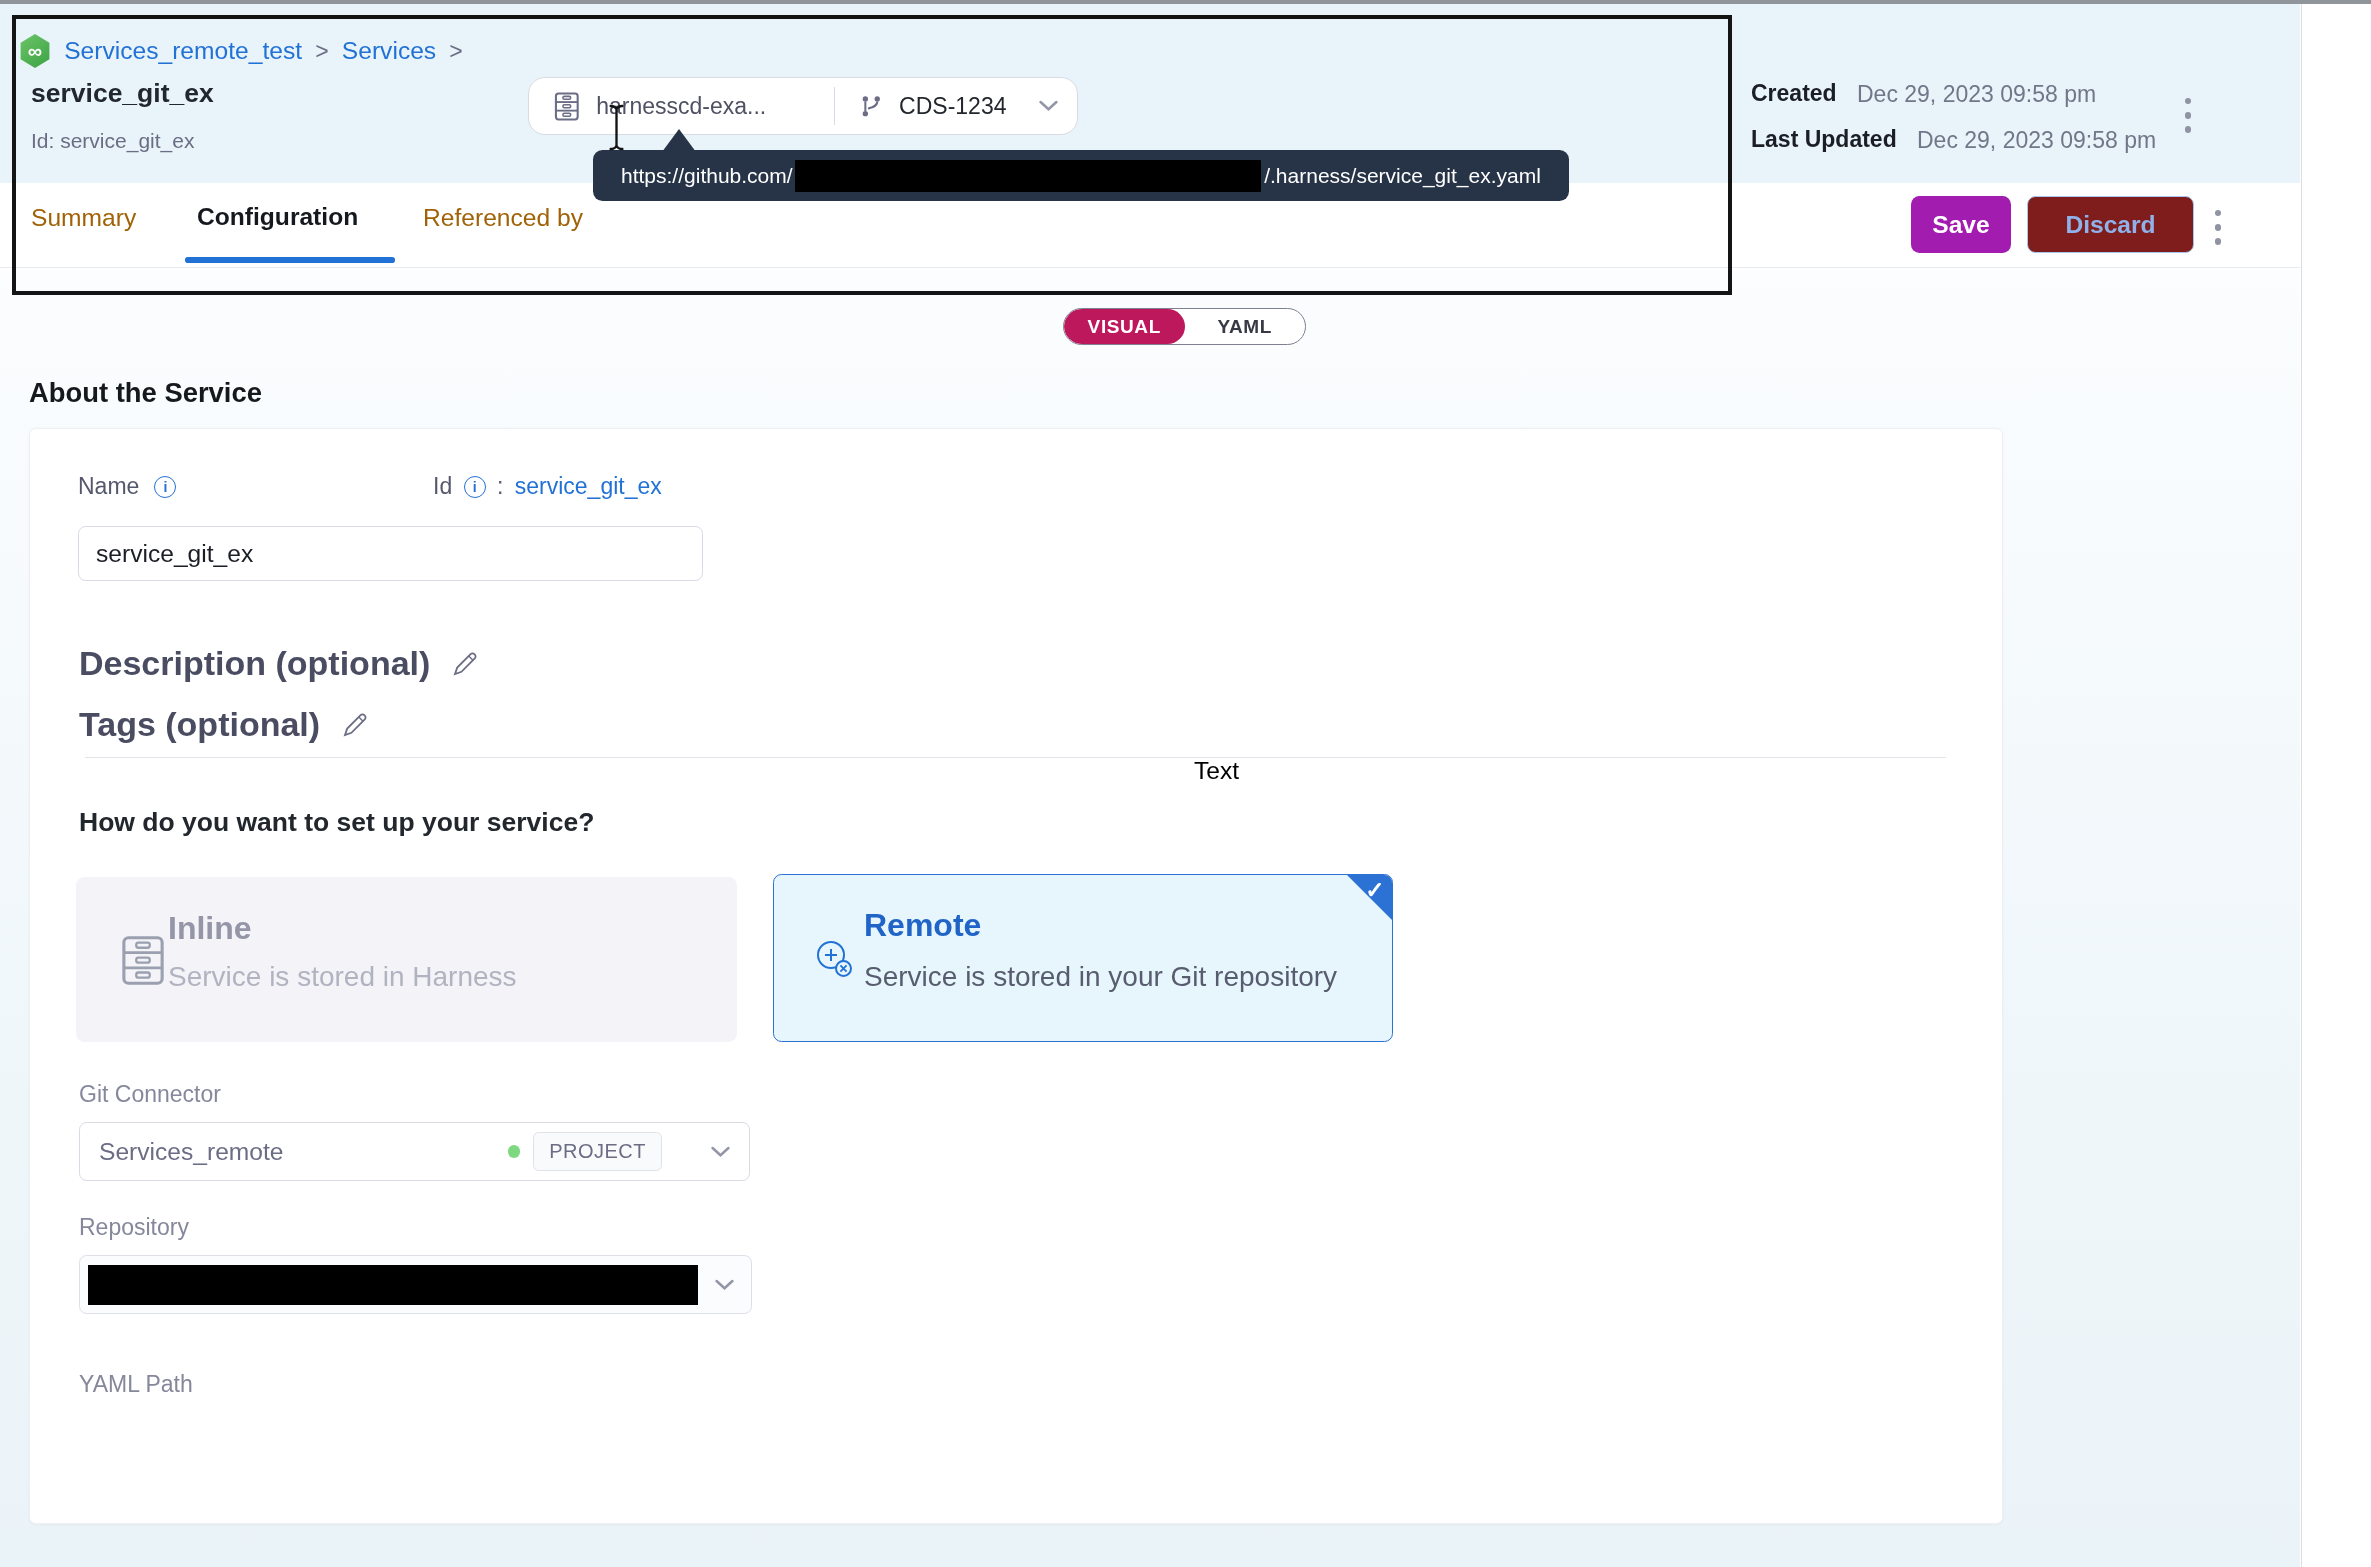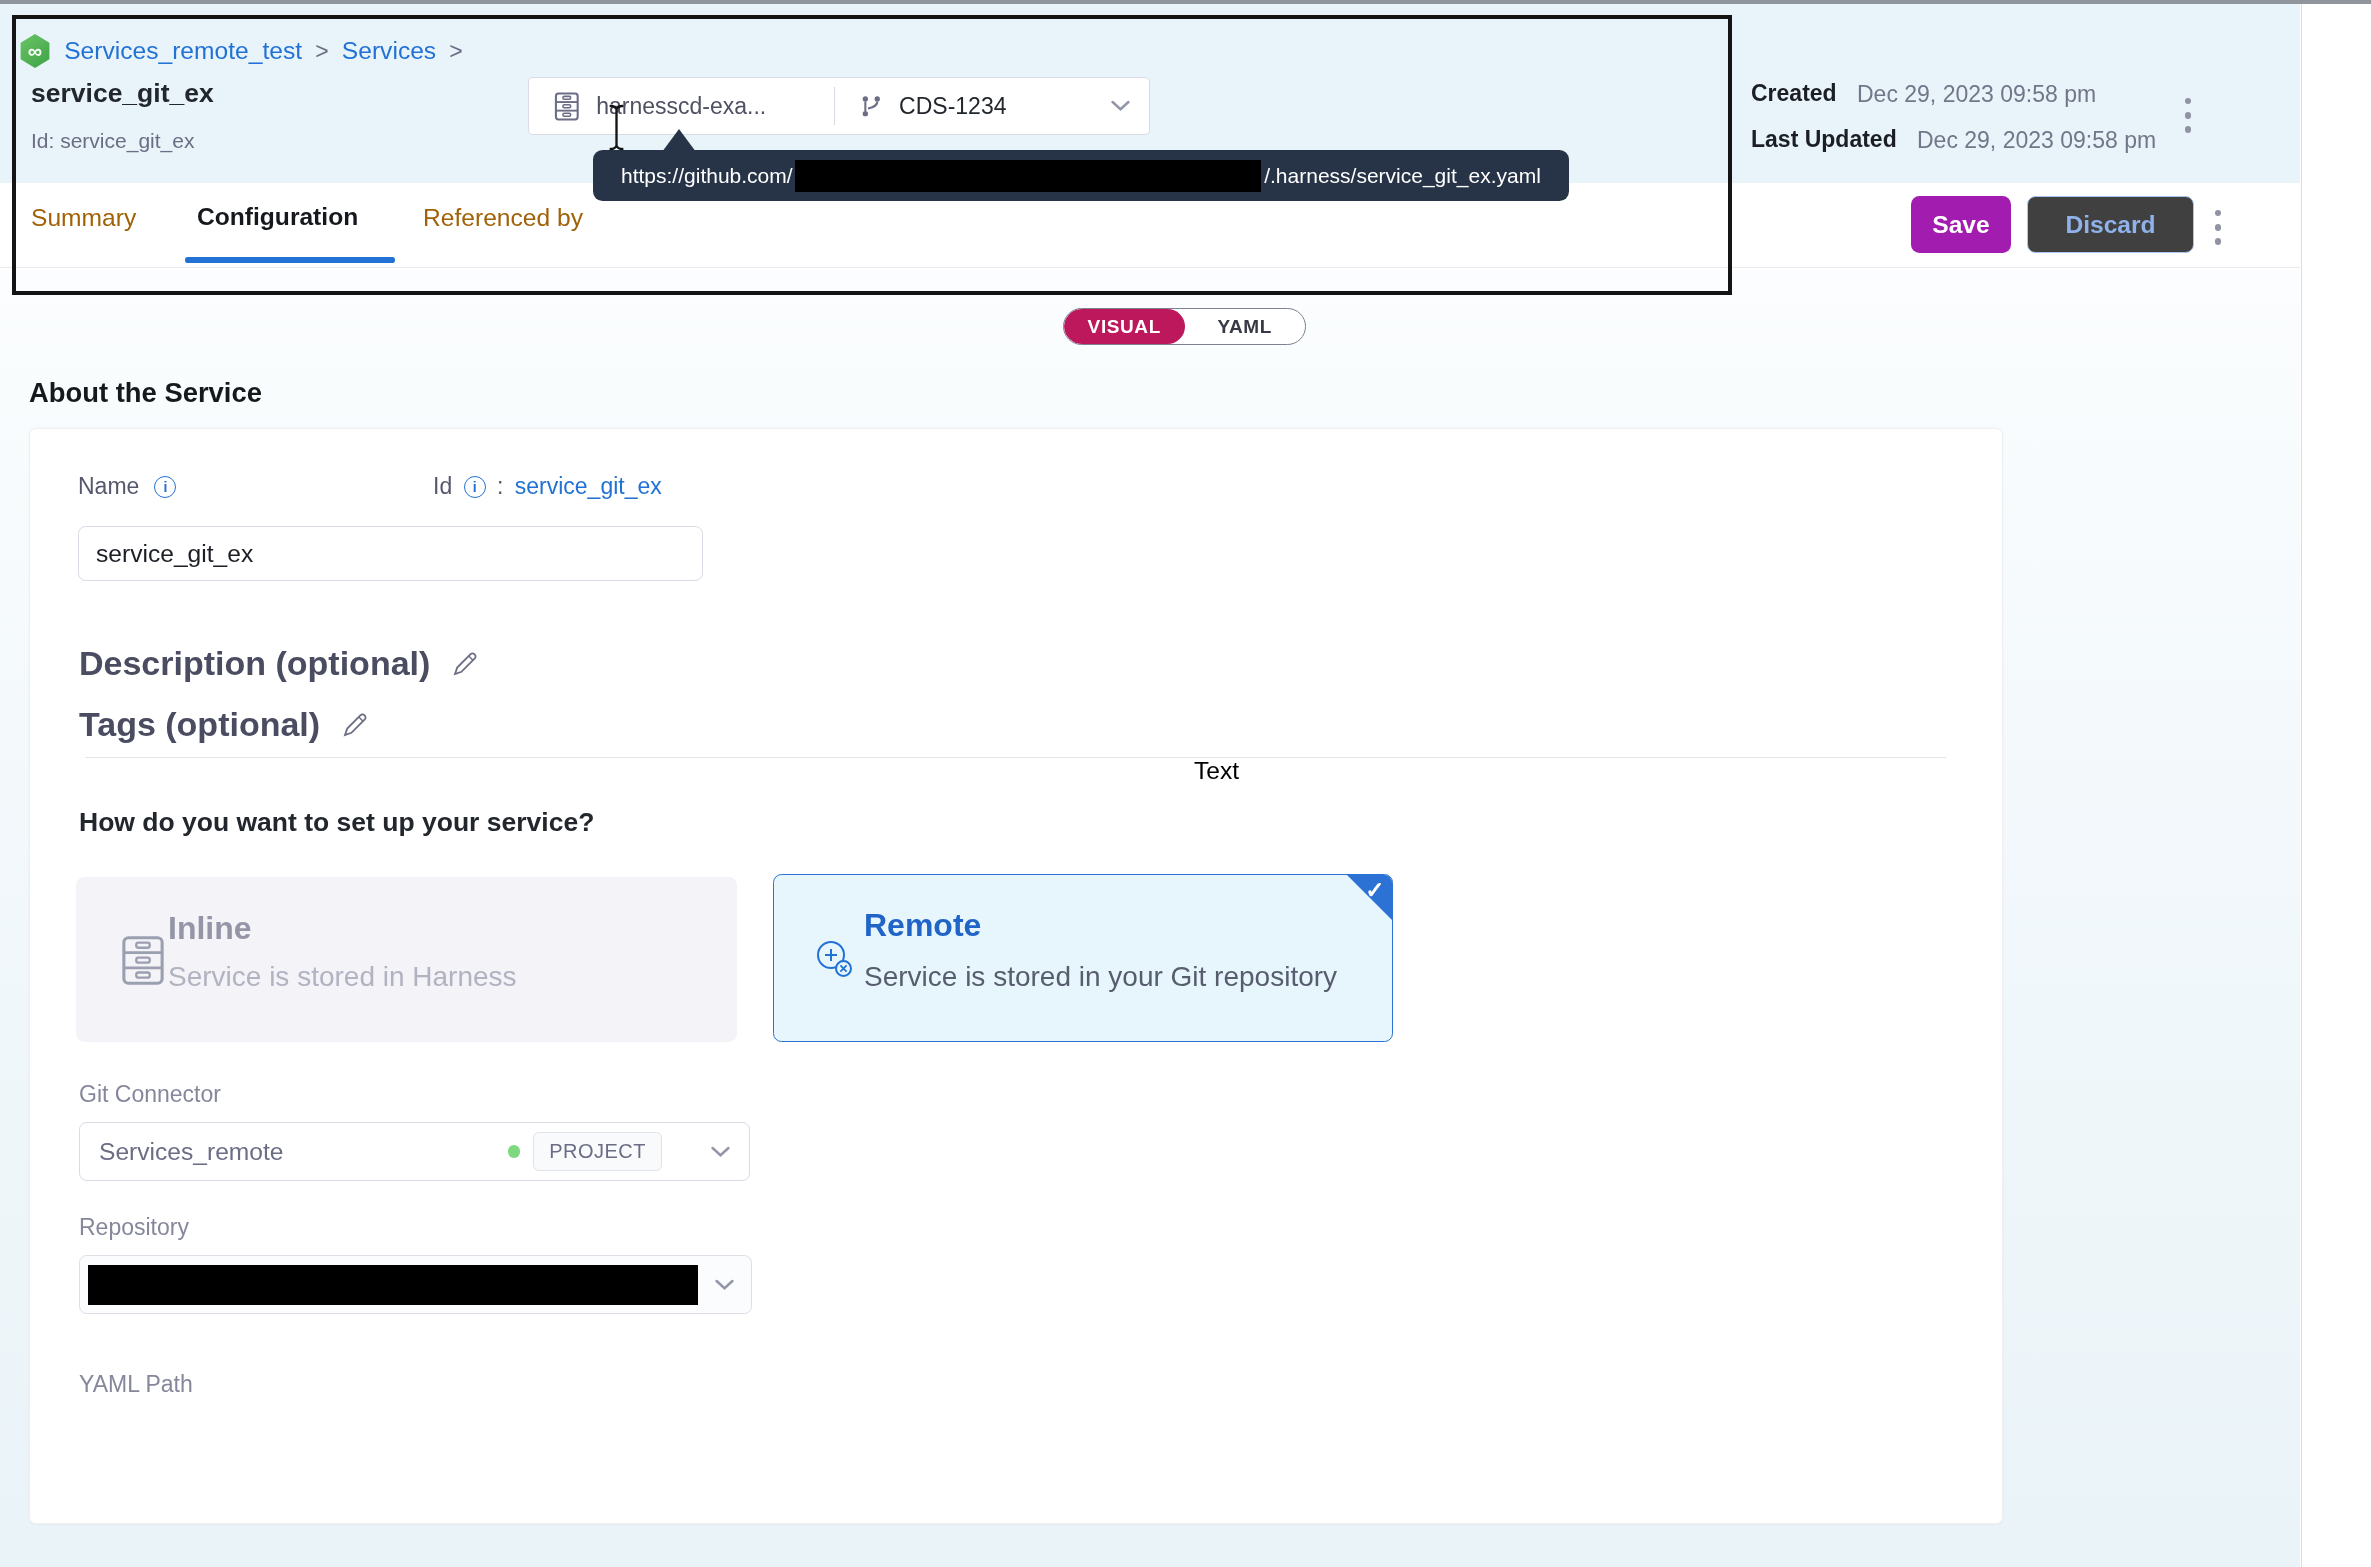--- a/index.html
+++ b/index.html
@@ -23,22 +23,22 @@
   .crumb-row { left:19px; top:34px; display:flex; align-items:center; gap:13.2px; font-size:24.6px; }
   .hexagon { width:32px; height:34px; clip-path:polygon(50% 0,95% 26%,95% 74%,50% 100%,5% 74%,5% 26%);
              background:linear-gradient(140deg,#6cc668,#3ba143); display:grid; place-items:center;
              color:#fff; font-size:20px; font-weight:bold; }
   .crumb-link { color:#2272d6; cursor:pointer; }
   .crumb-sep { color:#6b6d85; font-size:23px; }
   .page-title { left:31px; top:78px; font-size:26.5px; font-weight:600; color:#22272d; }
   .page-id { left:31px; top:129px; font-size:21px; color:#6b6d85; }
 
   
-  .repo-selector { left:528px; top:77px; width:622px; height:58px; background:#fff; border:0.9px solid #d8dbe3;
-                   border-radius:5px; display:flex; align-items:center; z-index:20; }
+  .repo-selector { left:528px; top:77px; width:550px; height:58px; background:#fff; border:0.9px solid #d8dbe3;
+                   border-radius:17px; display:flex; align-items:center; z-index:20; }
   .repo-left { display:flex; align-items:center; gap:17px; padding:0 23px 0 24.6px; width:305px; height:100%; }
   .repo-left .txt { font-size:23px; color:#4f5162; white-space:nowrap; overflow:hidden; }
   .sel-divider { width:0.9px; height:38px; background:#d8dbe3; }
   .repo-right { display:flex; align-items:center; gap:15px; padding:0 19px 0 24.6px; flex:1; height:100%; }
   .repo-right .txt { font-size:23px; color:#22272d; }
   .repo-right .chev { margin-left:auto; }
   .icon-gray { color:#6b6d85; }
   .icon-dim  { color:#9396a8; }
 
   
@@ -59,21 +59,21 @@
   .kebab { display:flex; flex-direction:column; gap:7.6px; align-items:center; cursor:pointer; padding:3.8px; }
   .kebab .dot { width:6.6px; height:6.6px; border-radius:50%; background:#8f93a2; }
 
   
   .tab { font-size:24.6px; color:#a16207; cursor:pointer; }
   .tab.active { font-weight:700; color:#15181d; }
   .tab-underline { left:185px; top:257px; width:210px; height:5.7px; background:#2272d6; border-radius:2.8px; }
 
   .btn-save { left:1911px; top:196px; width:100px; height:57px; background:#a21caf; border:none; border-radius:8.5px;
               color:#fff; font-size:24.6px; font-weight:700; font-family:inherit; }
-  .btn-discard { left:2027px; top:196px; width:167px; height:57px; background:#404040; border:1.9px solid #a9c6f0;
+  .btn-discard { left:2027px; top:196px; width:167px; height:57px; background:#7f1d1d; border:1.9px solid #a9c6f0;
               border-radius:8.5px; color:#8fb2ea; font-size:24.6px; font-weight:700; font-family:inherit; cursor:pointer; }
 
   
   .toggle { left:1063px; top:308px; width:243px; height:37px; background:#fff; border:1.4px solid #7d8193;
             border-radius:19px; display:flex; overflow:hidden; z-index:10; }
   .toggle .seg { flex:1; display:grid; place-items:center; font-size:19px; font-weight:700; letter-spacing:0.6px; cursor:pointer; }
   .toggle .seg.dark { background:#be185d; color:#fff; border-radius:19px; }
   .toggle .seg.light { color:#383946; }
 
   

